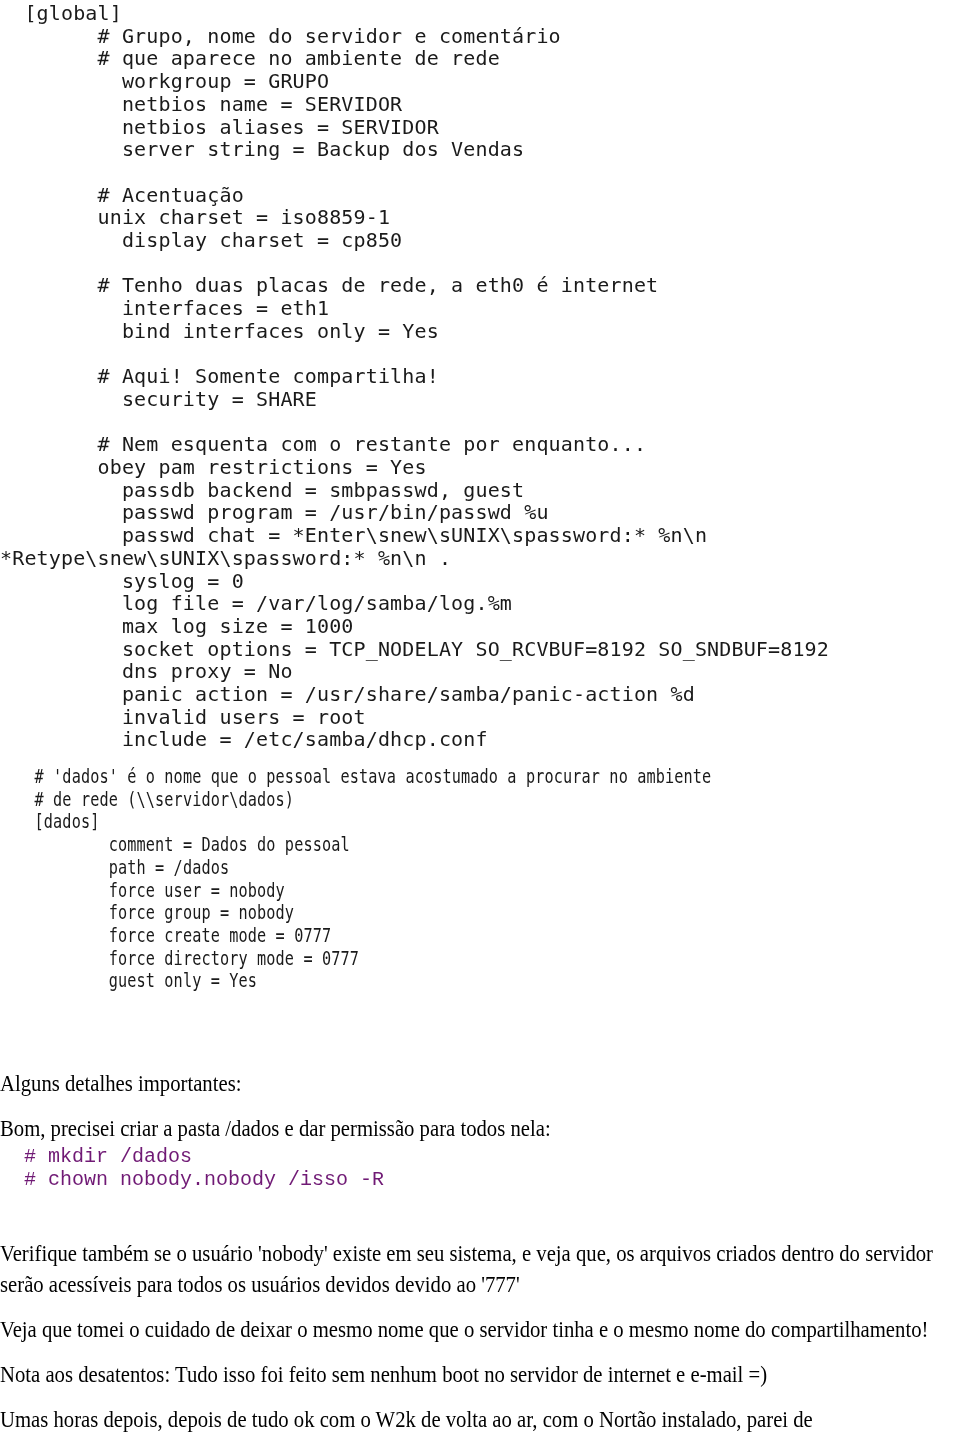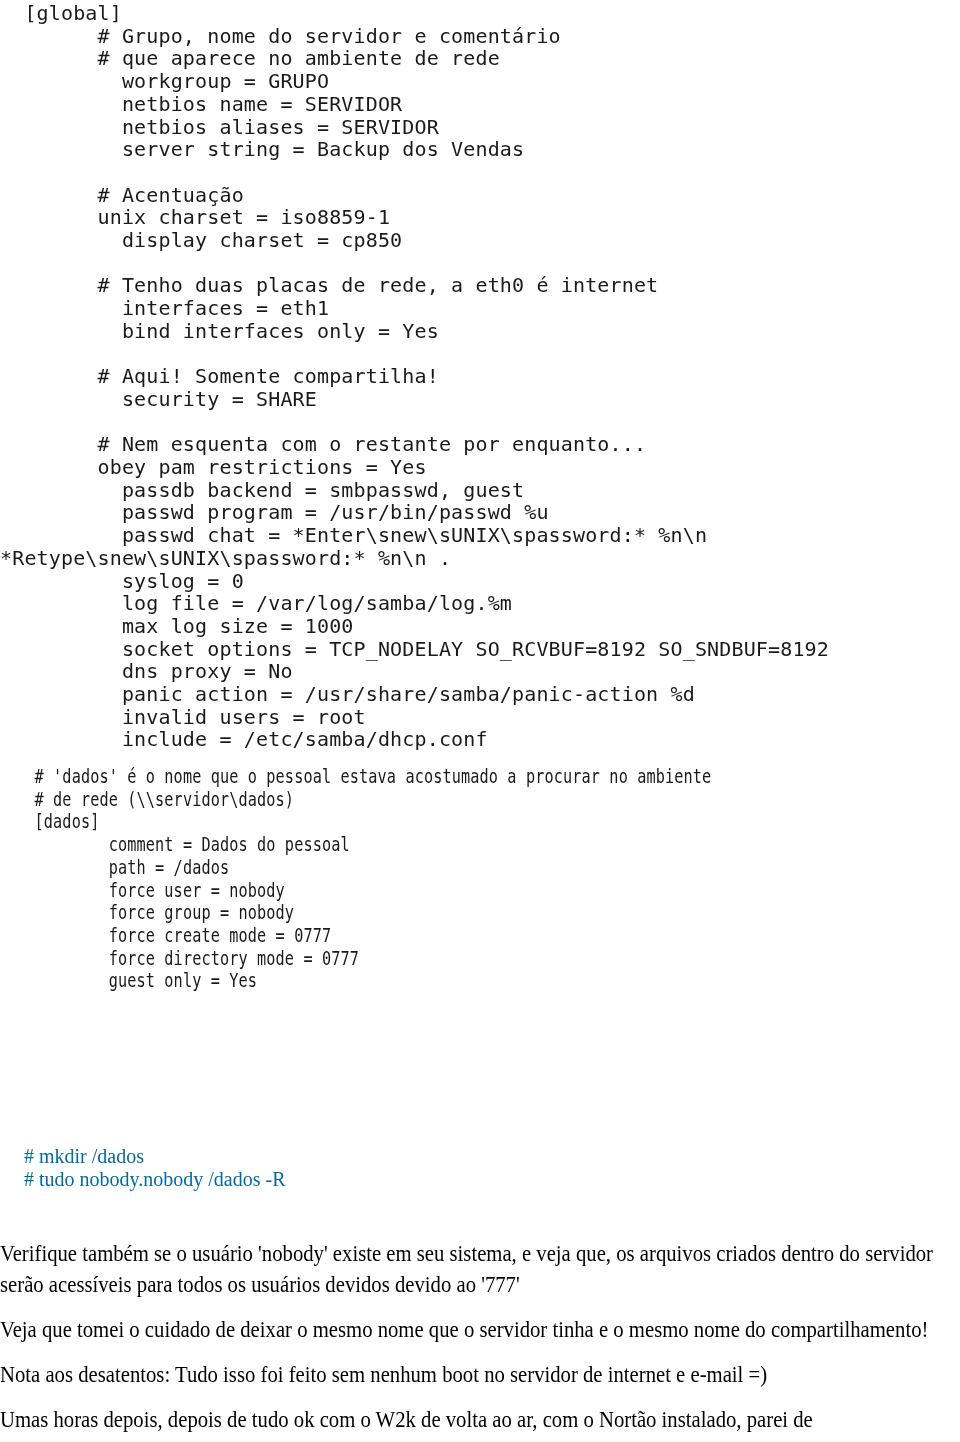--- a/index.html
+++ b/index.html
@@ -58,25 +58,25 @@
     line-height: 31px;
     color: #000000;
     transform: scaleX(0.90);
     transform-origin: left top;
     width: 111.1%;
   }
   .prose p {
     margin: 0 0 14px 0;
   }
   .cmd-list {
-    font-family: Liberation Serif, serif;
+    font-family: Liberation Mono, monospace;
     font-size: 20px;
     line-height: 23px;
     white-space: pre;
-    color: #0369a1;
+    color: #701a75;
     margin: 0;
     padding: 0;
   }
   .cmd-list .ln { display: block; white-space: pre; }
 
   .top-area { position: absolute; left: 0; top: 2px; }
   .mid-area { position: absolute; left: 16px; top: 765px; }
   .prose-area-1 { position: absolute; left: 0; top: 1068px; width: 960px; }
   .cmd-area { position: absolute; left: 24px; top: 1145px; }
   .prose-area-2 { position: absolute; left: 0; top: 1238px; width: 960px; }
@@ -87,23 +87,29 @@
 <div class="page">
 
   <div class="top-area">
     <pre class="code-block" id="globalCode"><span class="ln">  [global]</span><span class="ln">        # Grupo, nome do servidor e comentário</span><span class="ln">        # que aparece no ambiente de rede</span><span class="ln">          workgroup = GRUPO</span><span class="ln">          netbios name = SERVIDOR</span><span class="ln">          netbios aliases = SERVIDOR</span><span class="ln">          server string = Backup dos Vendas</span><span class="ln blank">&nbsp;</span><span class="ln">        # Acentuação</span><span class="ln">        unix charset = iso8859-1</span><span class="ln">          display charset = cp850</span><span class="ln blank">&nbsp;</span><span class="ln">        # Tenho duas placas de rede, a eth0 é internet</span><span class="ln">          interfaces = eth1</span><span class="ln">          bind interfaces only = Yes</span><span class="ln blank">&nbsp;</span><span class="ln">        # Aqui! Somente compartilha!</span><span class="ln">          security = SHARE</span><span class="ln blank">&nbsp;</span><span class="ln">        # Nem esquenta com o restante por enquanto...</span><span class="ln">        obey pam restrictions = Yes</span><span class="ln">          passdb backend = smbpasswd, guest</span><span class="ln">          passwd program = /usr/bin/passwd %u</span><span class="ln">          passwd chat = *Enter\snew\sUNIX\spassword:* %n\n</span><span class="ln">*Retype\snew\sUNIX\spassword:* %n\n .</span><span class="ln">          syslog = 0</span><span class="ln">          log file = /var/log/samba/log.%m</span><span class="ln">          max log size = 1000</span><span class="ln">          socket options = TCP_NODELAY SO_RCVBUF=8192 SO_SNDBUF=8192</span><span class="ln">          dns proxy = No</span><span class="ln">          panic action = /usr/share/samba/panic-action %d</span><span class="ln">          invalid users = root</span><span class="ln">          include = /etc/samba/dhcp.conf</span></pre>
   </div>
 
   <div class="mid-area">
     <pre class="code-block code-narrow" id="dadosCode"><span class="ln">  # 'dados' é o nome que o pessoal estava acostumado a procurar no ambiente</span><span class="ln">  # de rede (\\servidor\dados)</span><span class="ln">  [dados]</span><span class="ln">          comment = Dados do pessoal</span><span class="ln">          path = /dados</span><span class="ln">          force user = nobody</span><span class="ln">          force group = nobody</span><span class="ln">          force create mode = 0777</span><span class="ln">          force directory mode = 0777</span><span class="ln">          guest only = Yes</span></pre>
   </div>
 
+  <div class="prose-area-1">
+    <div class="prose" id="proseTop">
+        <p>Alguns detalhes importantes:</p>
+        <p>Bom, precisei criar a pasta /dados e dar permissão para todos nela:</p>
+      </div>
+  </div>
 
   <div class="cmd-area">
-    <pre class="cmd-list" id="cmdList"><span class="ln"># mkdir /dados</span><span class="ln"># tudo nobody.nobody /dados -R</span></pre>
+    <pre class="cmd-list" id="cmdList"><span class="ln"># mkdir /dados</span><span class="ln"># chown nobody.nobody /isso -R</span></pre>
   </div>
 
   <div class="prose-area-2">
     <div class="prose" id="proseBottom">
         <p>Verifique também se o usuário 'nobody' existe em seu sistema, e veja que, os arquivos criados dentro do servidor serão acessíveis para todos os usuários devidos devido ao '777'</p>
         <p>Veja que tomei o cuidado de deixar o mesmo nome que o servidor tinha e o mesmo nome do compartilhamento!</p>
         <p>Nota aos desatentos: Tudo isso foi feito sem nenhum boot no servidor de internet e e-mail =)</p>
         <p>Umas horas depois, depois de tudo ok com o W2k de volta ao ar, com o Nortão instalado, parei de</p>
       </div>
   </div>

